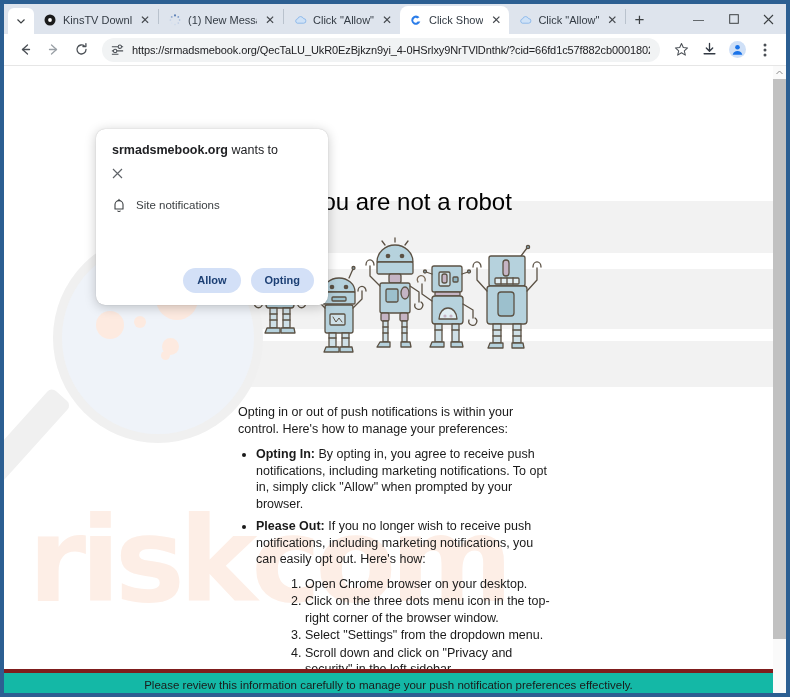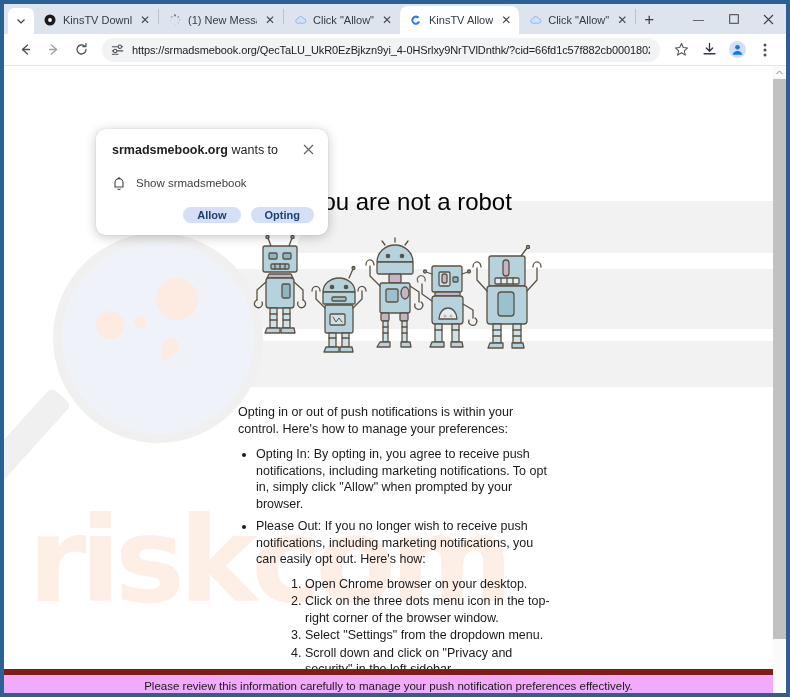--- a/index.html
+++ b/index.html
@@ -259,29 +259,29 @@
     font-size: 12.5px;
     line-height: 1.32;
     color: #1a1a1a;
     z-index: 2;
   }
   .body-block p { margin-bottom: 9px; }
   .body-block ul { list-style: disc; padding-left: 18px; margin-bottom: 6px; }
   .body-block ul > li { margin-bottom: 6px; }
   .body-block ol { list-style: decimal; padding-left: 34px; margin-top: 8px;}
   .body-block ol > li { margin-bottom: 1px; margin-left: 33px; }
-  .body-block b { font-weight: normal; }
+  .body-block b { font-weight: bold; }
 
   
   .page-footer {
     position: absolute;
     left: 0; right: 13px; bottom: 0;
     height: 27px;
-    border-top: 6px solid #7f1d1d;
-    background: #f0abfc;
+    border-top: 4px solid #7f1d1d;
+    background: #14b8a6;
     display: flex;
     align-items: center;
     justify-content: center;
     font-size: 11.5px;
     color: #1a1a1a;
     z-index: 3;
   }
 
   
   .perm-bubble {
@@ -291,20 +291,22 @@
     background: #ffffff;
     border-radius: 9px;
     box-shadow: 0 2px 12px rgba(0,0,0,0.22), 0 0 1px rgba(0,0,0,0.25);
     padding: 14px 14px 12px 16px;
     z-index: 20;
   }
   .perm-title-row {
     display: flex;
     align-items: flex-start;
     justify-content: space-between;
+    gap: 8px;
+    flex-direction: column;
   }
   .perm-title {
     font-size: 12.5px;
     color: #202124;
     line-height: 1.25;
   }
   .perm-title .host { font-weight: bold; }
   .perm-close {
     font-size: 13px;
     color: #5f6368;
@@ -321,30 +323,31 @@
     color: #3c4043;
   }
   .perm-actions {
     display: flex;
     justify-content: flex-end;
     gap: 10px;
     margin-top: 16px;
   }
   .perm-btn {
     min-width: 52px;
-    height: 16px;
+    height: 25px;
     border-radius: 13px;
     background: #d3e0f7;
     color: #1c3f74;
     font-size: 11px;
     font-weight: bold;
     display: flex;
     align-items: center;
     justify-content: center;
     padding: 0 14px;
+    margin-top: 39px;
   }
 </style>
 </head>
 <body>
 
 <div class="window-frame">
 
   <div class="tab-strip">
 
     <div class="tab-search">
@@ -395,21 +398,21 @@
       <span class="tab-close">✕</span>
     </div>
 
     <div class="tab active" style="max-width:134px;">
       <span class="favicon">
         <svg width="13" height="13" viewBox="0 0 13 13">
             <path d="M10.5 3.2 A4.6 4.6 0 1 0 11.3 7.6 L8.6 7.6 A2.3 2.3 0 1 1 8.2 4.6 Z" fill="#2b7de9"></path>
             <circle cx="6.5" cy="6.5" r="1.6" fill="#ffffff"></circle>
           </svg>
       </span>
-      <span class="tab-title">KinsTV Allow</span>
+      <span class="tab-title">Click Show</span>
       <span class="tab-close">✕</span>
     </div>
 
     <div class="tab inactive">
       <span class="favicon">
         <svg width="13" height="13" viewBox="0 0 13 13">
             <path d="M3.3 9.2 A2.2 2.2 0 0 1 3.6 4.9 A3.1 3.1 0 0 1 9.5 4.6 A2.3 2.3 0 0 1 9.7 9.2 Z" fill="#cfe2f7" stroke="#7fb0e8" stroke-width="0.8"></path>
           </svg>
       </span>
       <span class="tab-title">Click "Allow"</span>
@@ -687,21 +690,21 @@
         </div>
       </div>
       <div class="perm-option">
         <span style="flex:0 0 auto;display:flex;">
           <svg width="14" height="15" viewBox="0 0 14 15">
               <path d="M7 1.4 L7 2.4" stroke="#3c4043" stroke-width="1.1" stroke-linecap="round"></path>
               <path d="M3 11 L3 6.6 a4 4 0 0 1 8 0 L11 11 Z" fill="none" stroke="#3c4043" stroke-width="1.1" stroke-linejoin="round"></path>
               <path d="M5.6 12.6 a1.5 1.5 0 0 0 2.8 0" fill="none" stroke="#3c4043" stroke-width="1.1"></path>
             </svg>
         </span>
-        <span>Show srmadsmebook</span>
+        <span>Site notifications</span>
       </div>
       <div class="perm-actions">
         <div class="perm-btn">Allow</div>
         <div class="perm-btn">Opting</div>
       </div>
     </div>
 
   </div>
 </div>
 

